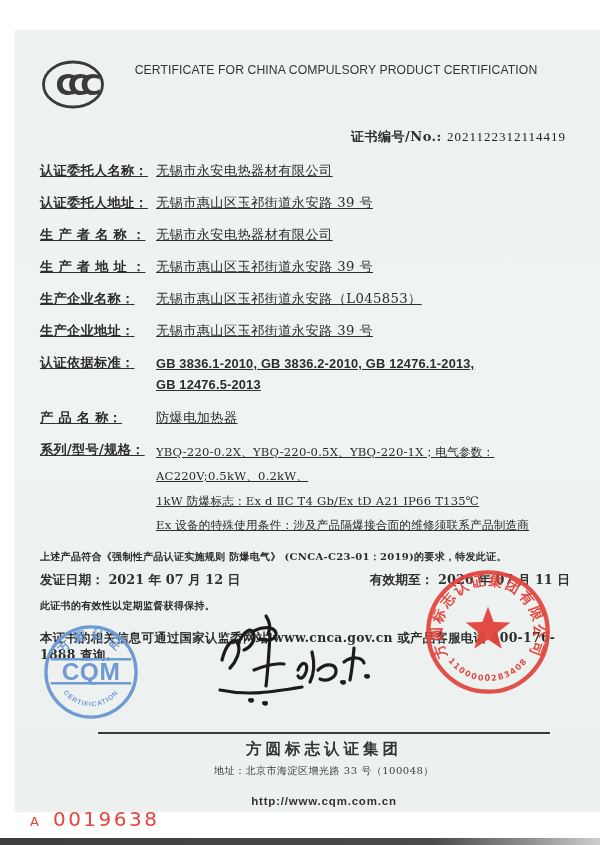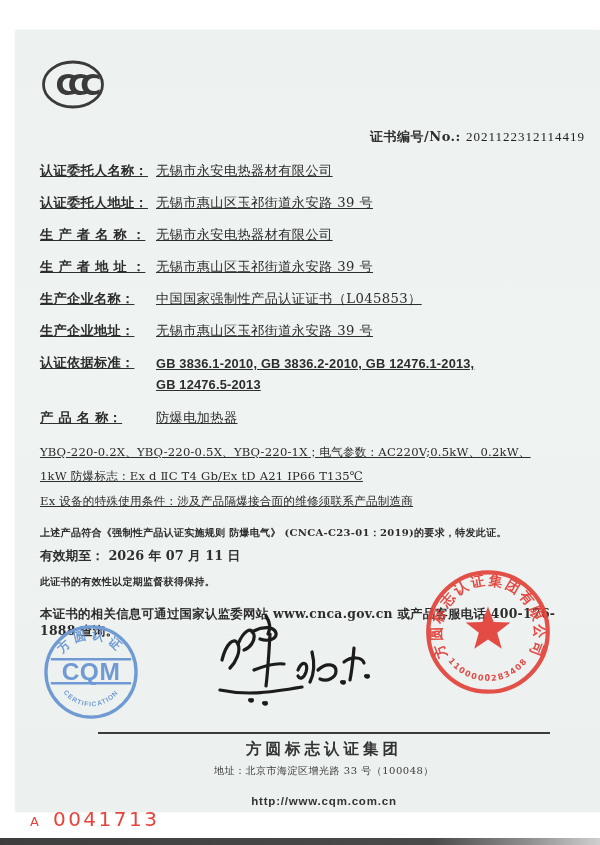--- a/index.html
+++ b/index.html
@@ -15,21 +15,21 @@
     box-shadow:-1px 0 2px rgba(0,0,0,0.08);
     overflow:hidden;
   }
   
   .header { display:flex; margin:26px 20px 0 24px; }
   .ccc-wrap { width:78px; flex:0 0 78px; padding-top:2px; }
   .titles { flex:1; text-align:center; padding-right:26px; }
   .cert-title { font-size:21px; font-weight:700; letter-spacing:2.5px; color:#262626; }
   .cert-subtitle { font-size:12.2px; margin-top:7px; letter-spacing:0.1px; color:#343434;
                    font-family:"Liberation Sans","DejaVu Sans",sans-serif; }
-  .certno-row { text-align:right; padding-right:15px; margin-top:13px; font-size:13px; }
+  .certno-row { text-align:right; padding-right:34px; margin-top:13px; font-size:13px; }
   .certno-label { font-weight:700; letter-spacing:0.5px; }
   .certno-value { font-family:"Liberation Serif","DejaVu Serif",serif; letter-spacing:1px; color:#222; }
   
   .rows { margin:15px 20px 0 24px;text-decoration:underline; }
   .row { display:flex; align-items:flex-start; margin-bottom:12.5px; line-height:19.5px; }
   .row-label { flex:0 0 116px; font-size:13.2px; font-weight:700; letter-spacing:0.3px; color:#2c2c2c; white-space:nowrap; }
   .row-value { flex:1; font-size:13.2px; font-weight:500; color:#2c2c2c; letter-spacing:0.4px; }
   .std-value { font-family:"Liberation Sans","DejaVu Sans",sans-serif; font-weight:600; font-size:12.8px; letter-spacing:0.2px; line-height:21px; }
   .series-lines { line-height:24.5px; }
   .series-line { font-size:11.6px; letter-spacing:0.2px; }
@@ -66,20 +66,21 @@
   <div class="paper">
 
     <div class="header">
       <div class="ccc-wrap">
         <svg width="66" height="53" viewBox="0 0 66 53">
           <ellipse cx="33" cy="26.5" rx="29.5" ry="22.5" fill="none" stroke="#3a3a3a" stroke-width="2.8"></ellipse>
           <text x="34" y="37" text-anchor="middle" font-family="DejaVu Sans, Liberation Sans, sans-serif" font-size="29" font-weight="bold" letter-spacing="-9" fill="#3a3a3a">CCC</text>
         </svg>
       </div>
       <div class="titles">
+        <div class="cert-subtitle">CERTIFICATE FOR CHINA COMPULSORY PRODUCT CERTIFICATION</div>
       </div>
     </div>
 
     <div class="certno-row">
       <span class="certno-label">证书编号/No.: </span>
       <span class="certno-value">2021122312114419</span>
     </div>
 
     <div class="rows">
       <div class="row">
@@ -93,52 +94,57 @@
       <div class="row">
         <span class="row-label">生 产 者 名 称 ：</span>
         <span class="row-value">无锡市永安电热器材有限公司</span>
       </div>
       <div class="row">
         <span class="row-label">生 产 者 地 址 ：</span>
         <span class="row-value">无锡市惠山区玉祁街道永安路 39 号</span>
       </div>
       <div class="row">
         <span class="row-label">生产企业名称：</span>
-        <span class="row-value">中国国家强制性产品认证证书（L045853）</span>
+        <span class="row-value">无锡市惠山区玉祁街道永安路（L045853）</span>
       </div>
       <div class="row">
         <span class="row-label">生产企业地址：</span>
         <span class="row-value">无锡市惠山区玉祁街道永安路 39 号</span>
       </div>
 
       <div class="row">
         <span class="row-label">认证依据标准：</span>
         <span class="row-value std-value">
           <span>GB 3836.1-2010, GB 3836.2-2010, GB 12476.1-2013,</span><br>
           <span>GB 12476.5-2013</span>
         </span>
       </div>
 
       <div class="row">
         <span class="row-label">产 品 名 称：</span>
         <span class="row-value">防爆电加热器</span>
       </div>
 
       <div class="row">
+        <span class="row-label">系列/型号/规格：</span>
         <span class="row-value series-lines">
           <span class="series-line">YBQ-220-0.2X、YBQ-220-0.5X、YBQ-220-1X；电气参数：AC220V;0.5kW、0.2kW、</span><br>
           <span class="series-line">1kW 防爆标志：Ex d ⅡC T4 Gb/Ex tD A21 IP66 T135℃</span><br>
           <span class="series-line">Ex 设备的特殊使用条件：涉及产品隔爆接合面的维修须联系产品制造商</span>
         </span>
       </div>
     </div>
 
     <div class="para compliance">上述产品符合《强制性产品认证实施规则 防爆电气》 (CNCA-C23-01：2019)的要求，特发此证。</div>
 
     <div class="dates">
+      <span>
+        <span>发证日期：</span>
+        <span>2021 年 07 月 12 日</span>
+      </span>
       <span>
         <span>有效期至：</span>
         <span>2026 年 07 月 11 日</span>
       </span>
     </div>
 
     <div class="para validity">此证书的有效性以定期监督获得保持。</div>
     <div class="para infoq">本证书的相关信息可通过国家认监委网站 www.cnca.gov.cn 或产品客服电话 400-176-1888 查询。</div>
 
     <div class="seals">
@@ -207,17 +213,17 @@
       <div class="footer-rule"></div>
       <div class="footer-org">方圆标志认证集团</div>
       <div class="footer-addr">地址：北京市海淀区增光路 33 号（100048）</div>
       <div class="footer-url">http://www.cqm.com.cn</div>
     </div>
 
   </div>
 
   <div class="serial">
     <span class="serial-prefix">A</span>
-    <span class="serial-number">0041713</span>
+    <span class="serial-number">0019638</span>
   </div>
 
   <div class="bottom-band"></div>
 </div>
 
 </body></html>

